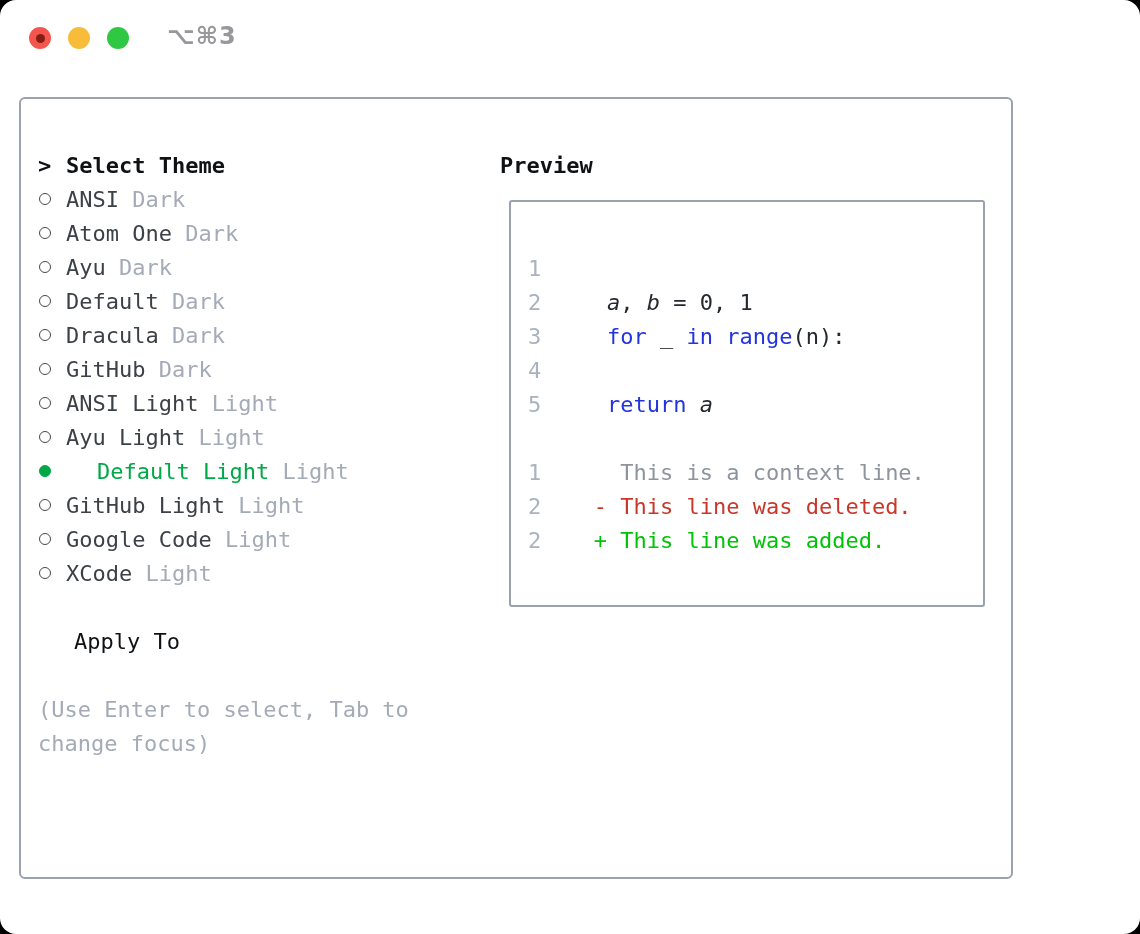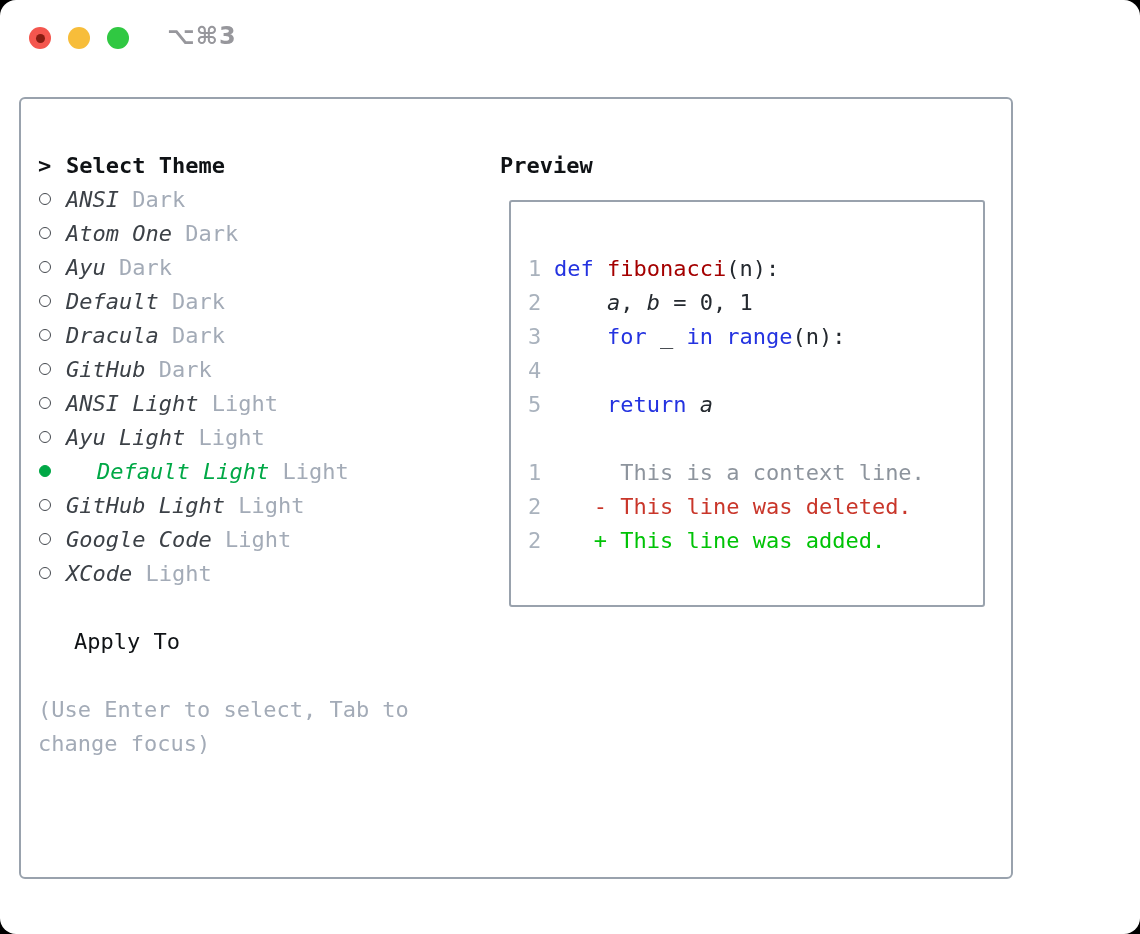--- a/index.html
+++ b/index.html
@@ -23,21 +23,21 @@
   .win-title{position:absolute;left:167px;top:22px;font-family:"DejaVu Sans","Liberation Sans",sans-serif;font-size:24px;font-weight:600;color:var(--titlebar);letter-spacing:1px;}
   
   .panel{position:absolute;left:19px;top:97px;width:994px;height:782px;border:2px solid var(--border);border-radius:6px;background:#fff;}
   .left-col{position:absolute;left:17px;top:49px;font-size:22px;}
   .row{height:34px;display:flex;align-items:center;white-space:pre;}
   .bullet{width:13px;height:34px;display:flex;align-items:center;justify-content:center;margin-right:15px;flex:0 0 13px;}
   .radio{width:12px;height:12px;border-radius:50%;border:1.5px solid var(--ring);}
   .radio.on{background:var(--green);border-color:var(--green);}
   .prompt{font-weight:bold;color:var(--black);font-size:22px;}
   .hdr{font-weight:bold;color:var(--black);}
-  .name{color:var(--name);font-style:italic;}
+  .name{color:var(--name);}
   .name.on{color:var(--green);margin-left:31px;}
   .tag{color:var(--gray);}
   .indent{margin-left:36px;text-align:center;}
   .apply-hdr{color:var(--black);}
   .hint-line{height:34px;display:flex;align-items:center;color:var(--gray);white-space:pre;}
   
   .preview-title{position:absolute;left:479px;top:49px;height:34px;display:flex;align-items:center;font-size:22px;font-weight:bold;color:var(--black);}
   .preview-box{position:absolute;left:488px;top:101px;width:476px;height:407px;border:2px solid var(--border);border-radius:3px;background:#fff;padding:49px 0 0 17px;font-size:22px;}
   .cl{height:34px;display:flex;align-items:center;white-space:pre;}
   .ln{flex:0 0 13px;width:13px;text-align:right;margin-right:13px;color:var(--ln);}
@@ -87,21 +87,21 @@
         <span class="apply-hdr indent">Apply To</span>
       </div>
       <div class="row"></div>
       <div class="hint-line">(Use Enter to select, Tab to</div>
       <div class="hint-line">change focus)</div>
     </div>
 
     <div class="preview-title">Preview</div>
     <div class="preview-box">
       <div id="preview-lines">
-          <div class="cl"><span class="ln">1</span><span><span class="tok-kw">def</span><span class="tok-pl"> </span><span class="tok-fn">fibonacci</span><span class="tok-pl">(n):</span></span></div>
+          <div class="cl"><span class="ln">1</span></div>
           <div class="cl"><span class="ln">2</span><span><span class="tok-pl">    </span><span class="tok-var">a</span><span class="tok-pl">, </span><span class="tok-var">b</span><span class="tok-pl"> = 0, 1</span></span></div>
           <div class="cl"><span class="ln">3</span><span><span class="tok-pl">    </span><span class="tok-kw">for</span><span class="tok-pl"> _ </span><span class="tok-kw">in</span><span class="tok-pl"> </span><span class="tok-kw">range</span><span class="tok-pl">(n):</span></span></div>
           <div class="cl"><span class="ln">4</span></div>
           <div class="cl"><span class="ln">5</span><span><span class="tok-pl">    </span><span class="tok-kw">return</span><span class="tok-pl"> </span><span class="tok-var">a</span></span></div>
           <div class="cl"></div>
           <div class="cl"><span class="ln">1</span><span class="diff-context">     This is a context line.</span></div>
           <div class="cl"><span class="ln">2</span><span class="diff-deleted">   - This line was deleted.</span></div>
           <div class="cl"><span class="ln">2</span><span class="diff-added">   + This line was added.</span></div>
         </div>
     </div>

